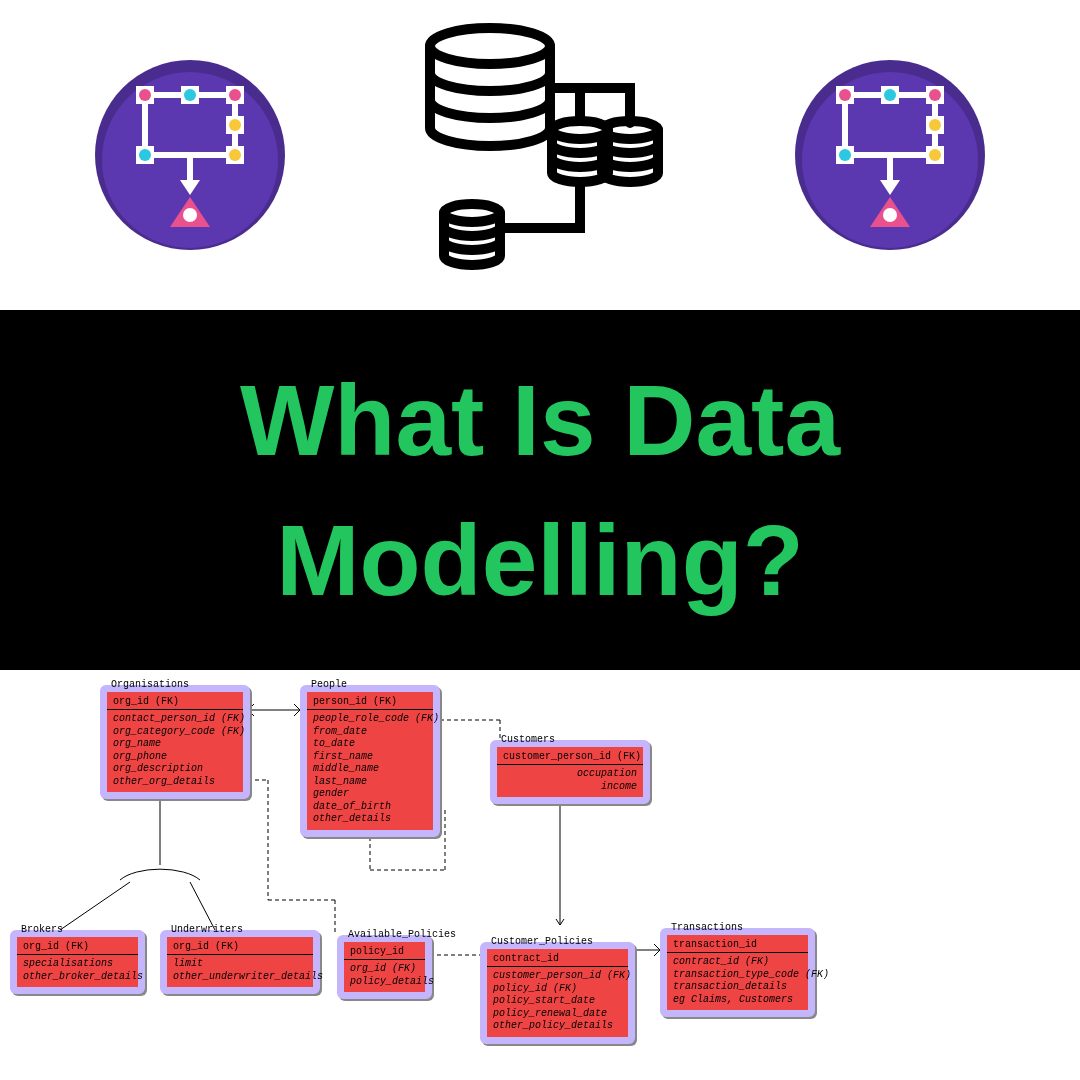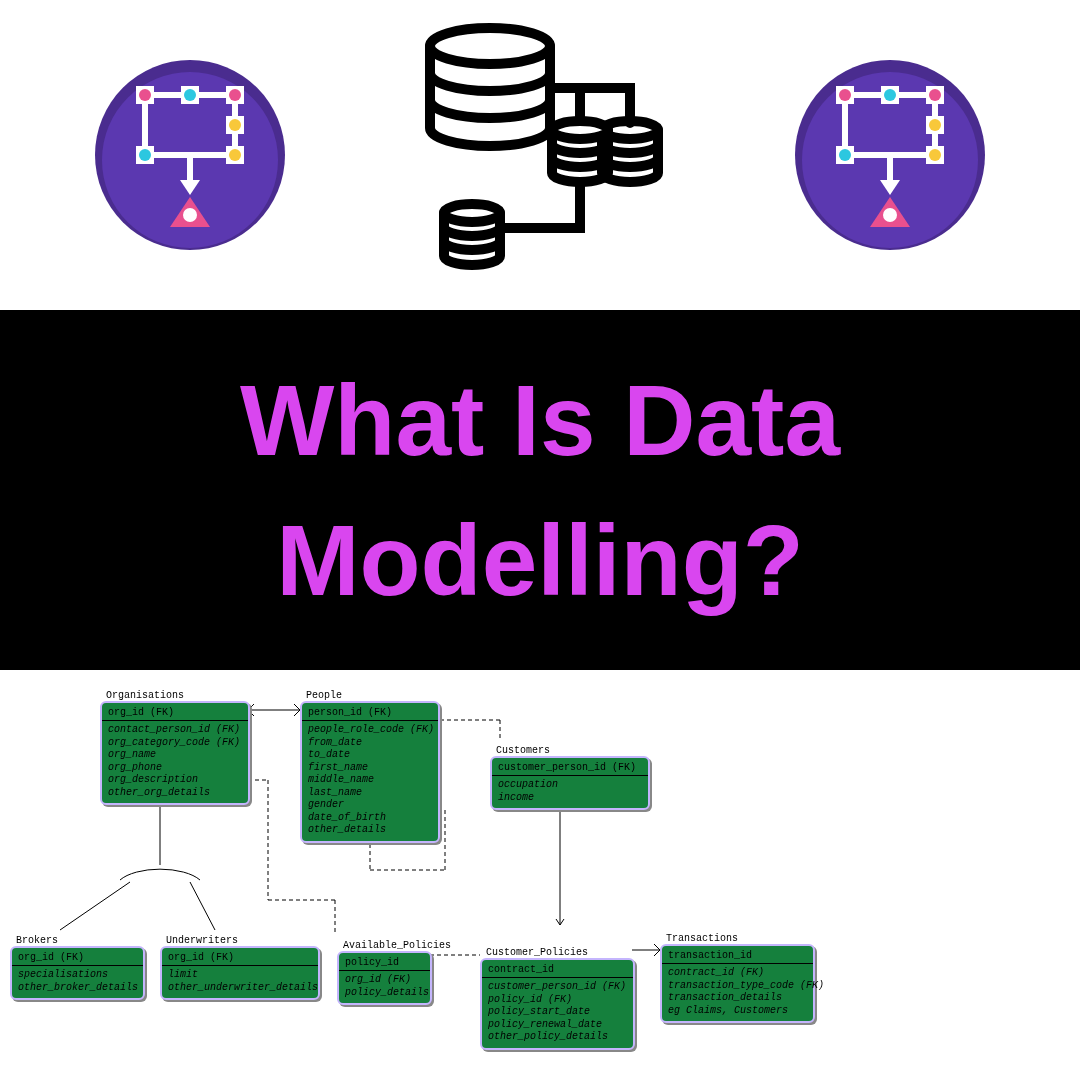--- a/index.html
+++ b/index.html
@@ -21,21 +21,21 @@
   }
   .flowchart-badge {
     width: 200px;
     height: 200px;
     position: relative;
   }
   .title-band {
     width: 100%;
     height: 360px;
     background: #000;
-    color: #d946ef;
+    color: #22c55e;
     display: flex;
     align-items: center;
     justify-content: center;
     padding: 20px;
   }
   .title-band h1 {
     font-size: 100px;
     font-weight: 800;
     text-align: center;
     line-height: 1.4;
@@ -46,25 +46,24 @@
     right: 0;
     top: 670px;
     height: 410px;
     padding: 0 160px 20px 160px;
     font-family: "Courier New", Courier, monospace;
     font-size: 10px;
     color: #000;
   }
   .entity {
     position: absolute;
-    border: 2px solid #c4b5fd;
+    border: 7px solid #c4b5fd;
     border-radius: 6px;
-    background: #15803d;
+    background: #ef4444;
     box-shadow: 2px 2px 0 #888;
-    margin-top: 16px;
   }
   .entity-title {
     position: absolute;
     top: -13px;
     left: 4px;
     font-size: 10px;
     white-space: nowrap;
   }
   .entity-pk {
     border-bottom: 1px solid #000;
@@ -240,21 +239,21 @@
         <div>to_date</div>
         <div>first_name</div>
         <div>middle_name</div>
         <div>last_name</div>
         <div>gender</div>
         <div>date_of_birth</div>
         <div>other_details</div>
       </div>
   </div>
 
-  <div class="entity" style="left:490px;top:70px;width:160px;">
+  <div class="entity" style="left:490px;top:70px;width:160px;text-align:right;">
     <div class="entity-title">Customers</div>
     <div class="entity-pk">customer_person_id (FK)</div>
     <div class="entity-body">
         <div>occupation</div>
         <div>income</div>
       </div>
   </div>
 
   <div class="entity" style="left:10px;top:260px;width:135px;">
     <div class="entity-title">Brokers</div>

